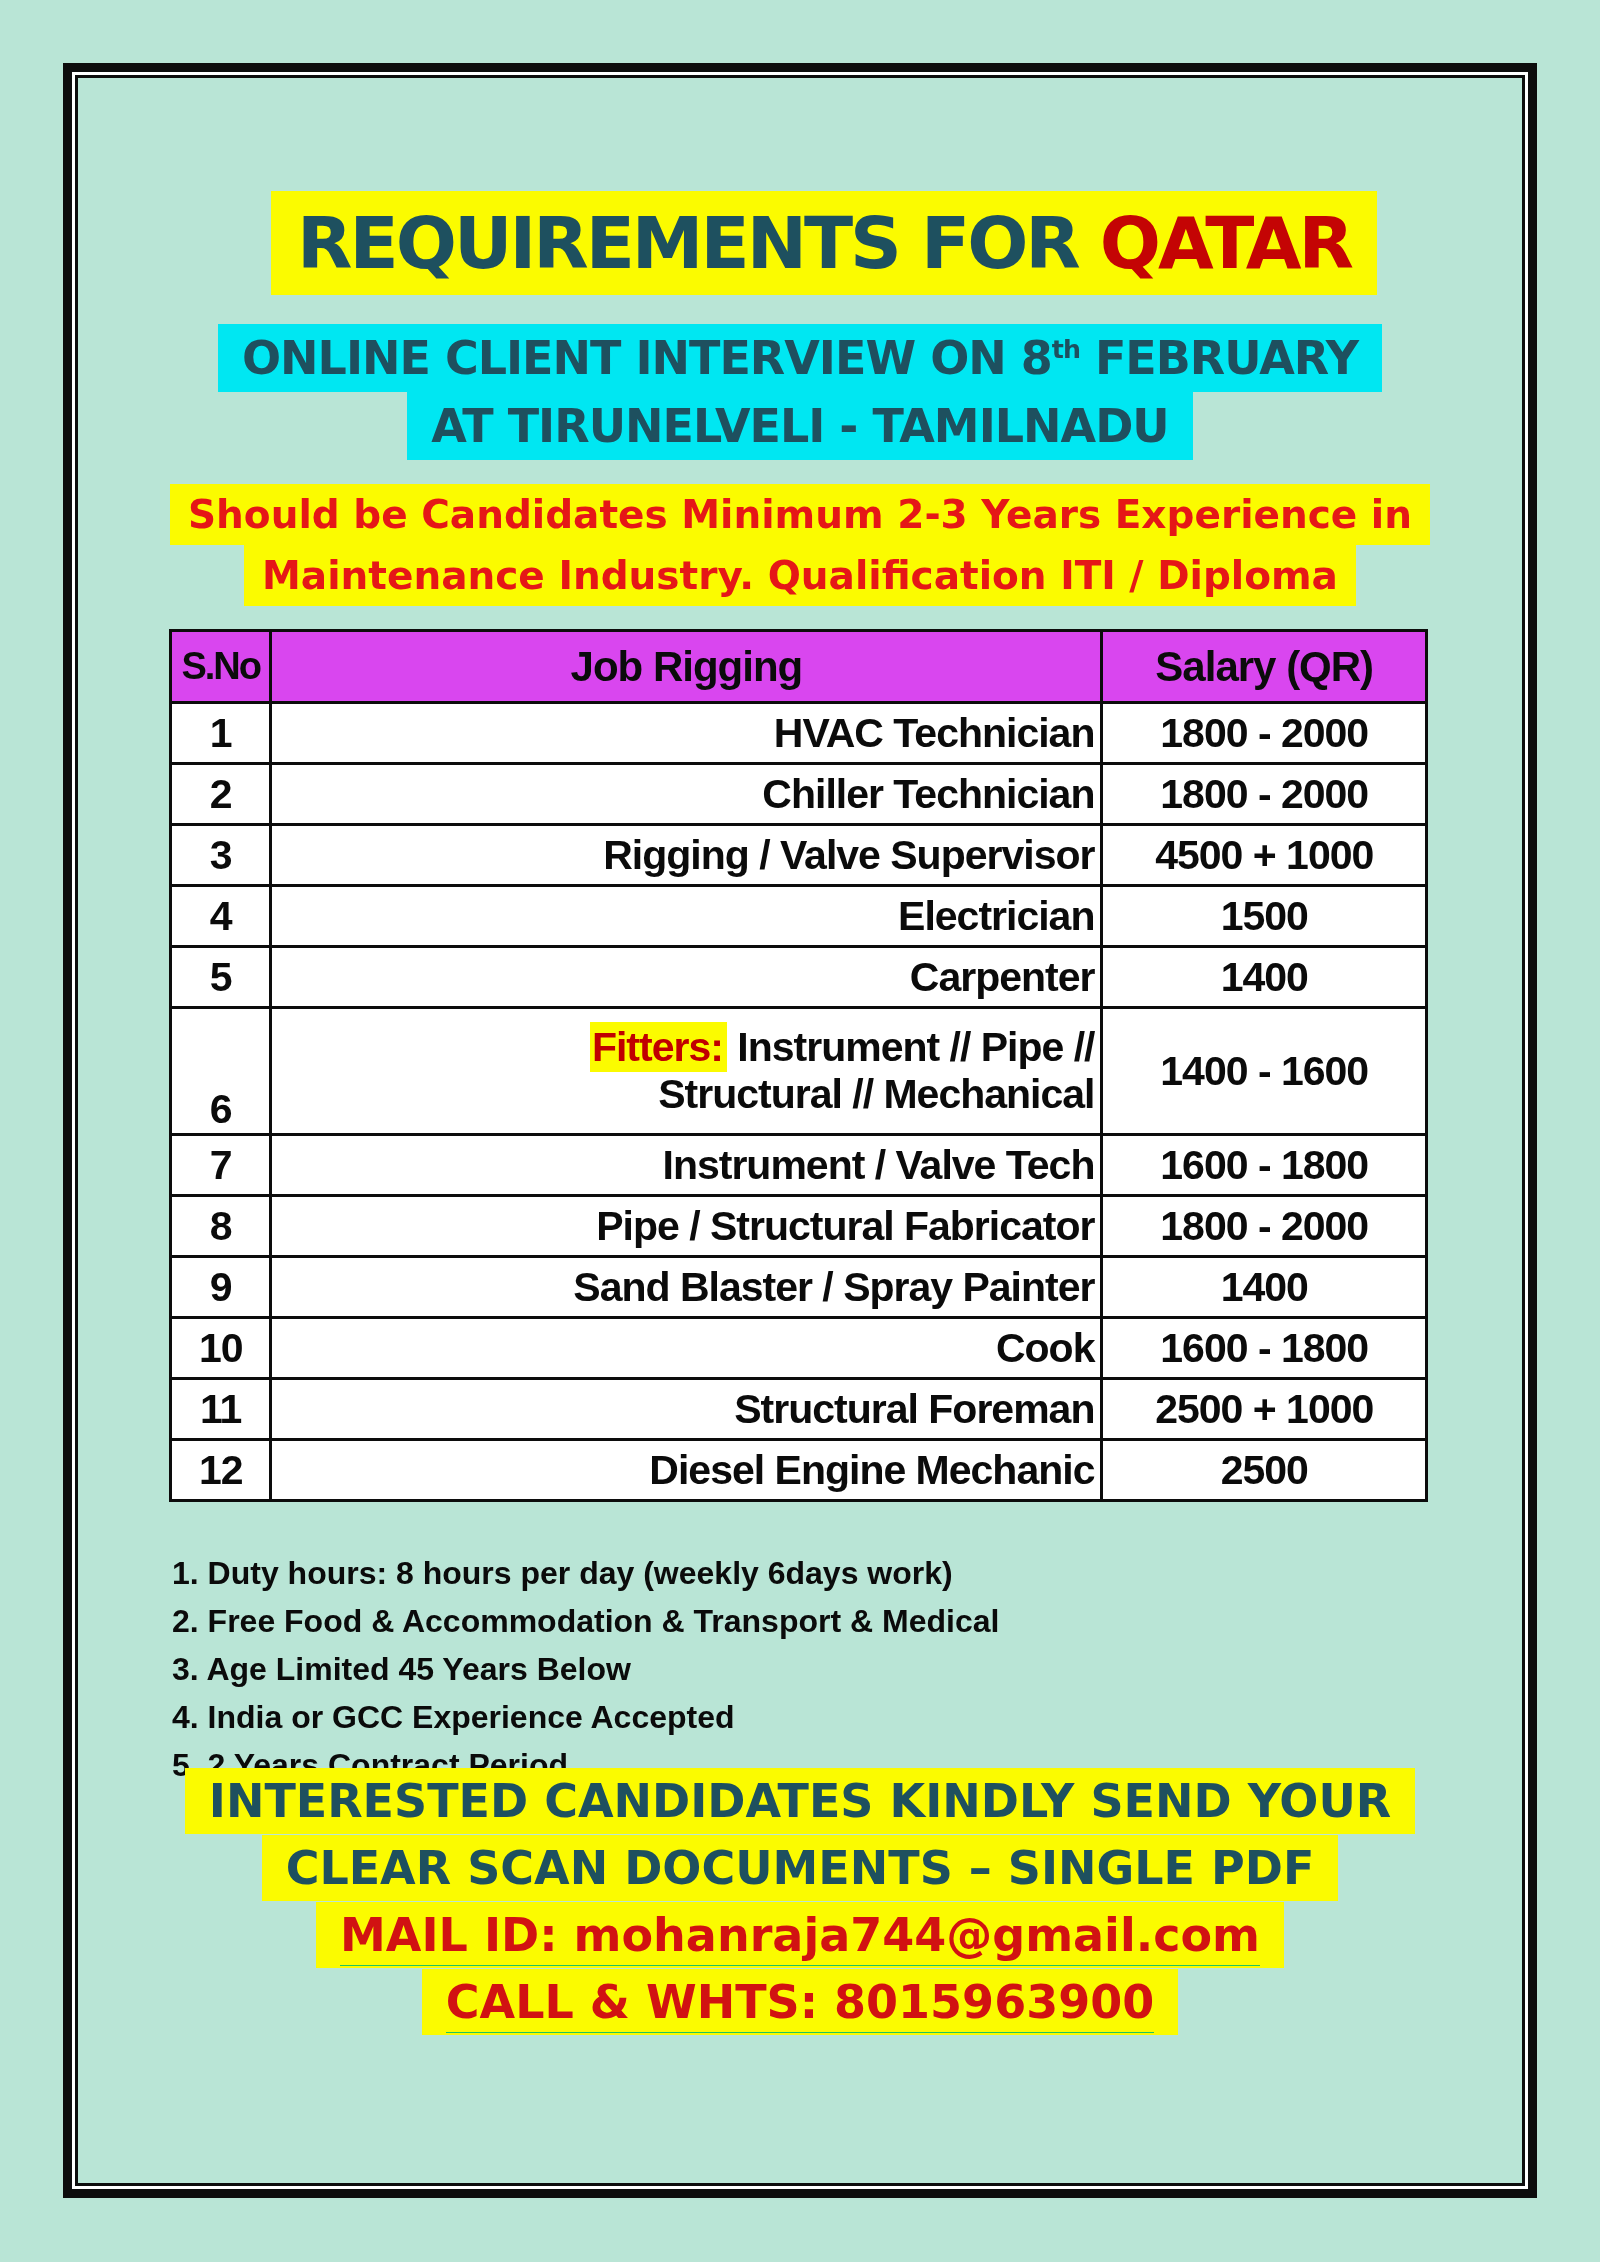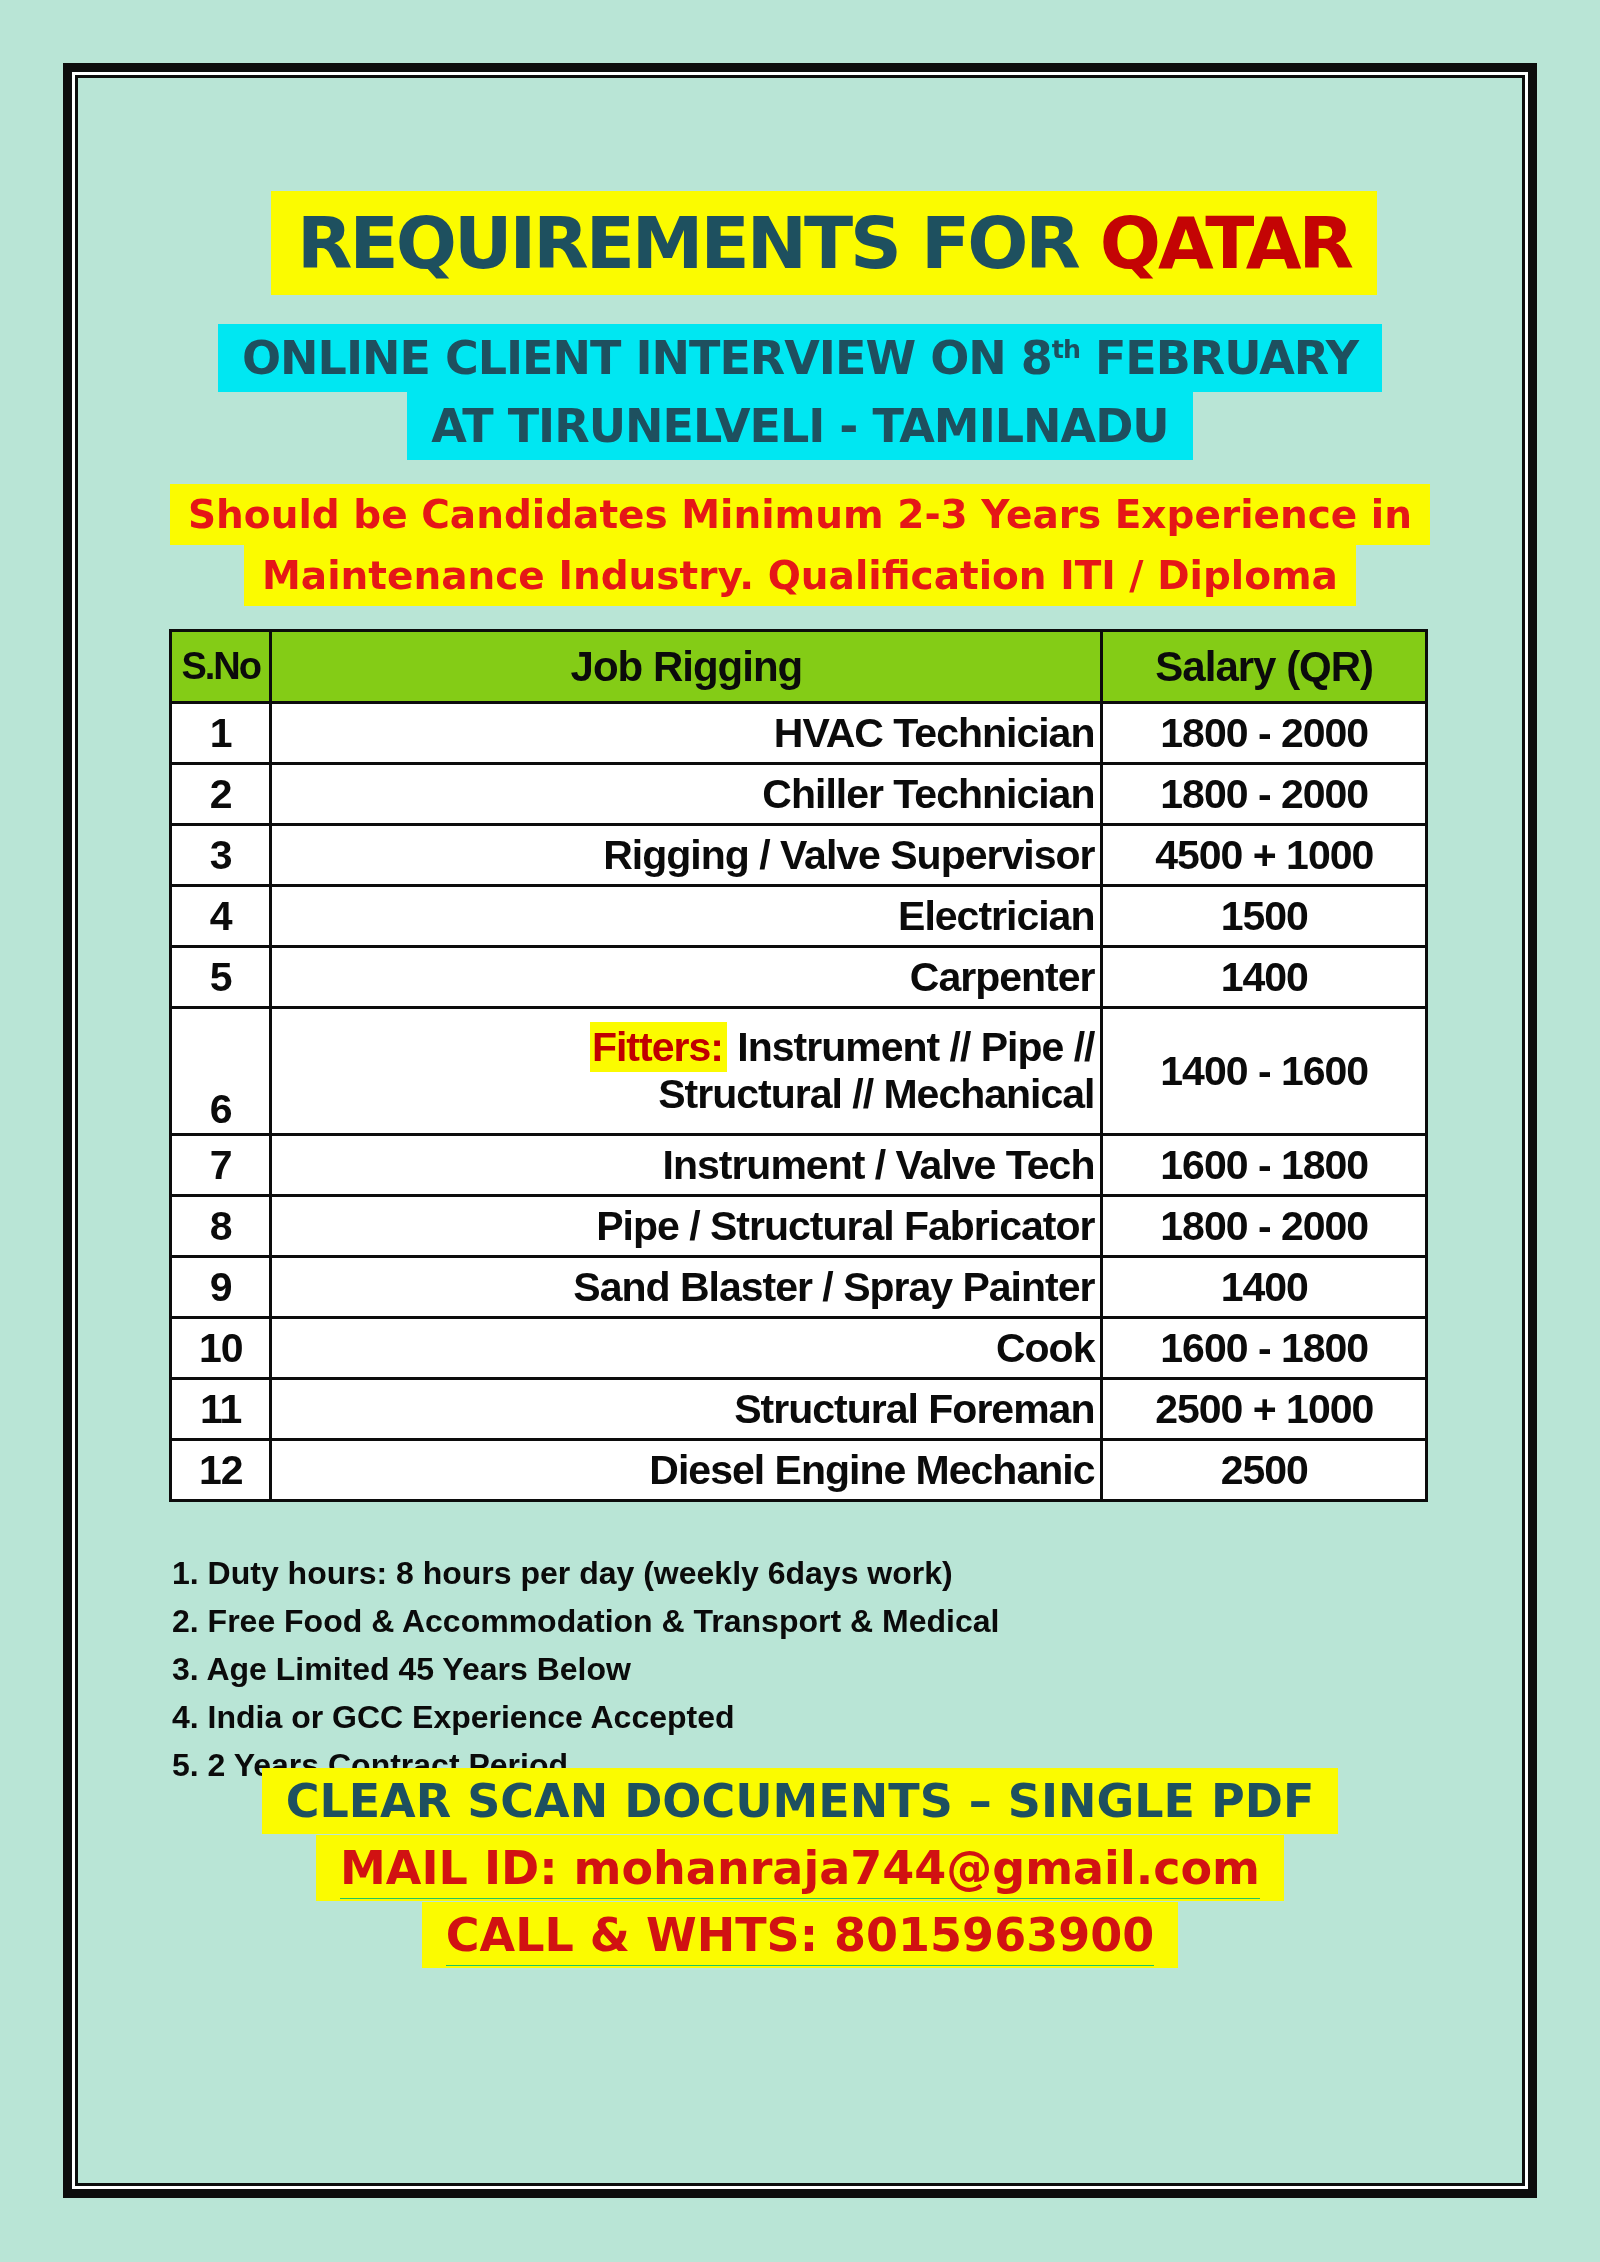--- a/index.html
+++ b/index.html
@@ -69,21 +69,21 @@
     width:1259px;
     border-collapse:collapse;
     background:#ffffff;
   }
   table.jobs th, table.jobs td{
     border:3px solid #0c0c0c;
     font-weight:bold;color:#0b0b0b;
     letter-spacing:-1px;
   }
   table.jobs th{
-    background:#84cc16;
+    background:#d946ef;
     font-size:42px;height:69px;
     text-align:center;padding:0 4px;
   }
   table.jobs th.h-sno{font-size:38px;letter-spacing:-2px;}
   table.jobs td{font-size:41px;height:58px;padding:0 6px;}
   td.c-sno{text-align:center;width:86px;}
   td.c-pos{text-align:right;padding-left:10px;width:852px;}
   td.c-sal{text-align:center;width:321px;}
   tr.tall td{height:124px;}
   td.v-bottom{vertical-align:bottom;padding-bottom:6px;}
@@ -214,18 +214,19 @@
 
   <div class="notes">
     <div>1. Duty hours: 8 hours per day (weekly 6days work)</div>
     <div>2. Free Food &amp; Accommodation &amp; Transport &amp; Medical</div>
     <div>3. Age Limited 45 Years Below</div>
     <div>4. India or GCC Experience Accepted</div>
     <div>5. 2 Years Contract Period</div>
   </div>
 
   <div class="footer">
+    <div><span class="f-line comic f-teal">INTERESTED CANDIDATES KINDLY SEND YOUR</span></div>
     <div><span class="f-line comic f-teal">CLEAR SCAN DOCUMENTS – SINGLE PDF</span></div>
     <div><span class="f-line comic f-red"><span class="u-red">MAIL ID: mohanraja744@gmail.com</span></span></div>
     <div><span class="f-line comic f-red"><span class="u-red">CALL &amp; WHTS: 8015963900</span></span></div>
   </div>
 
 </div>
 
 </body></html>

